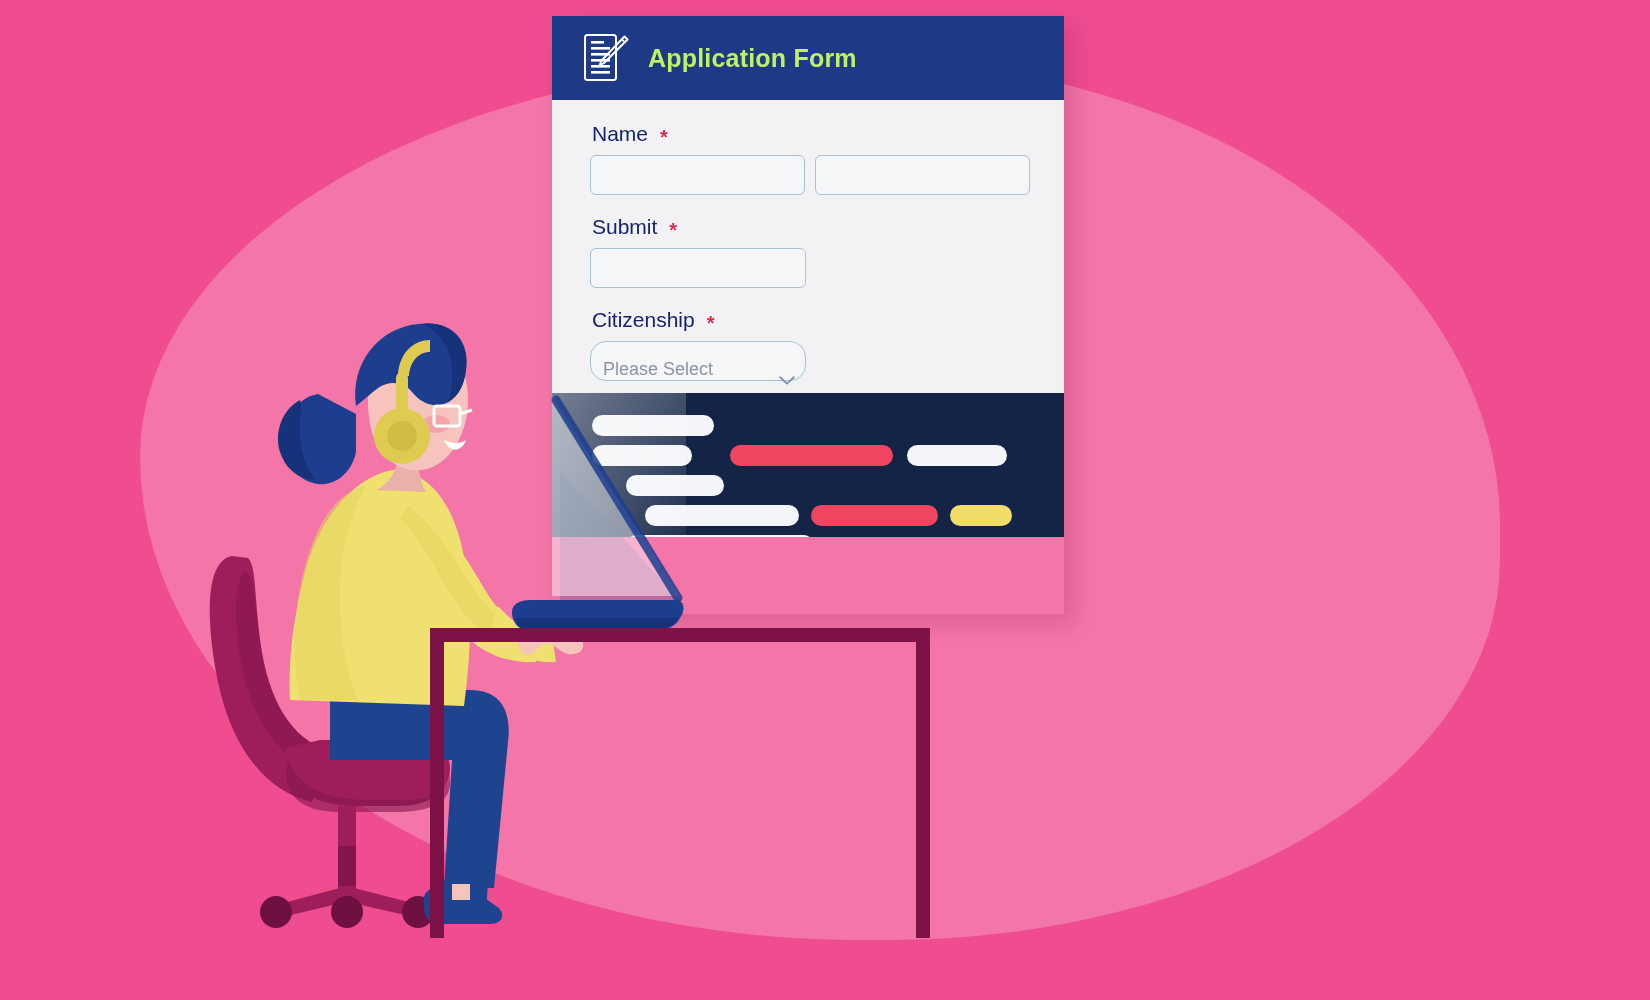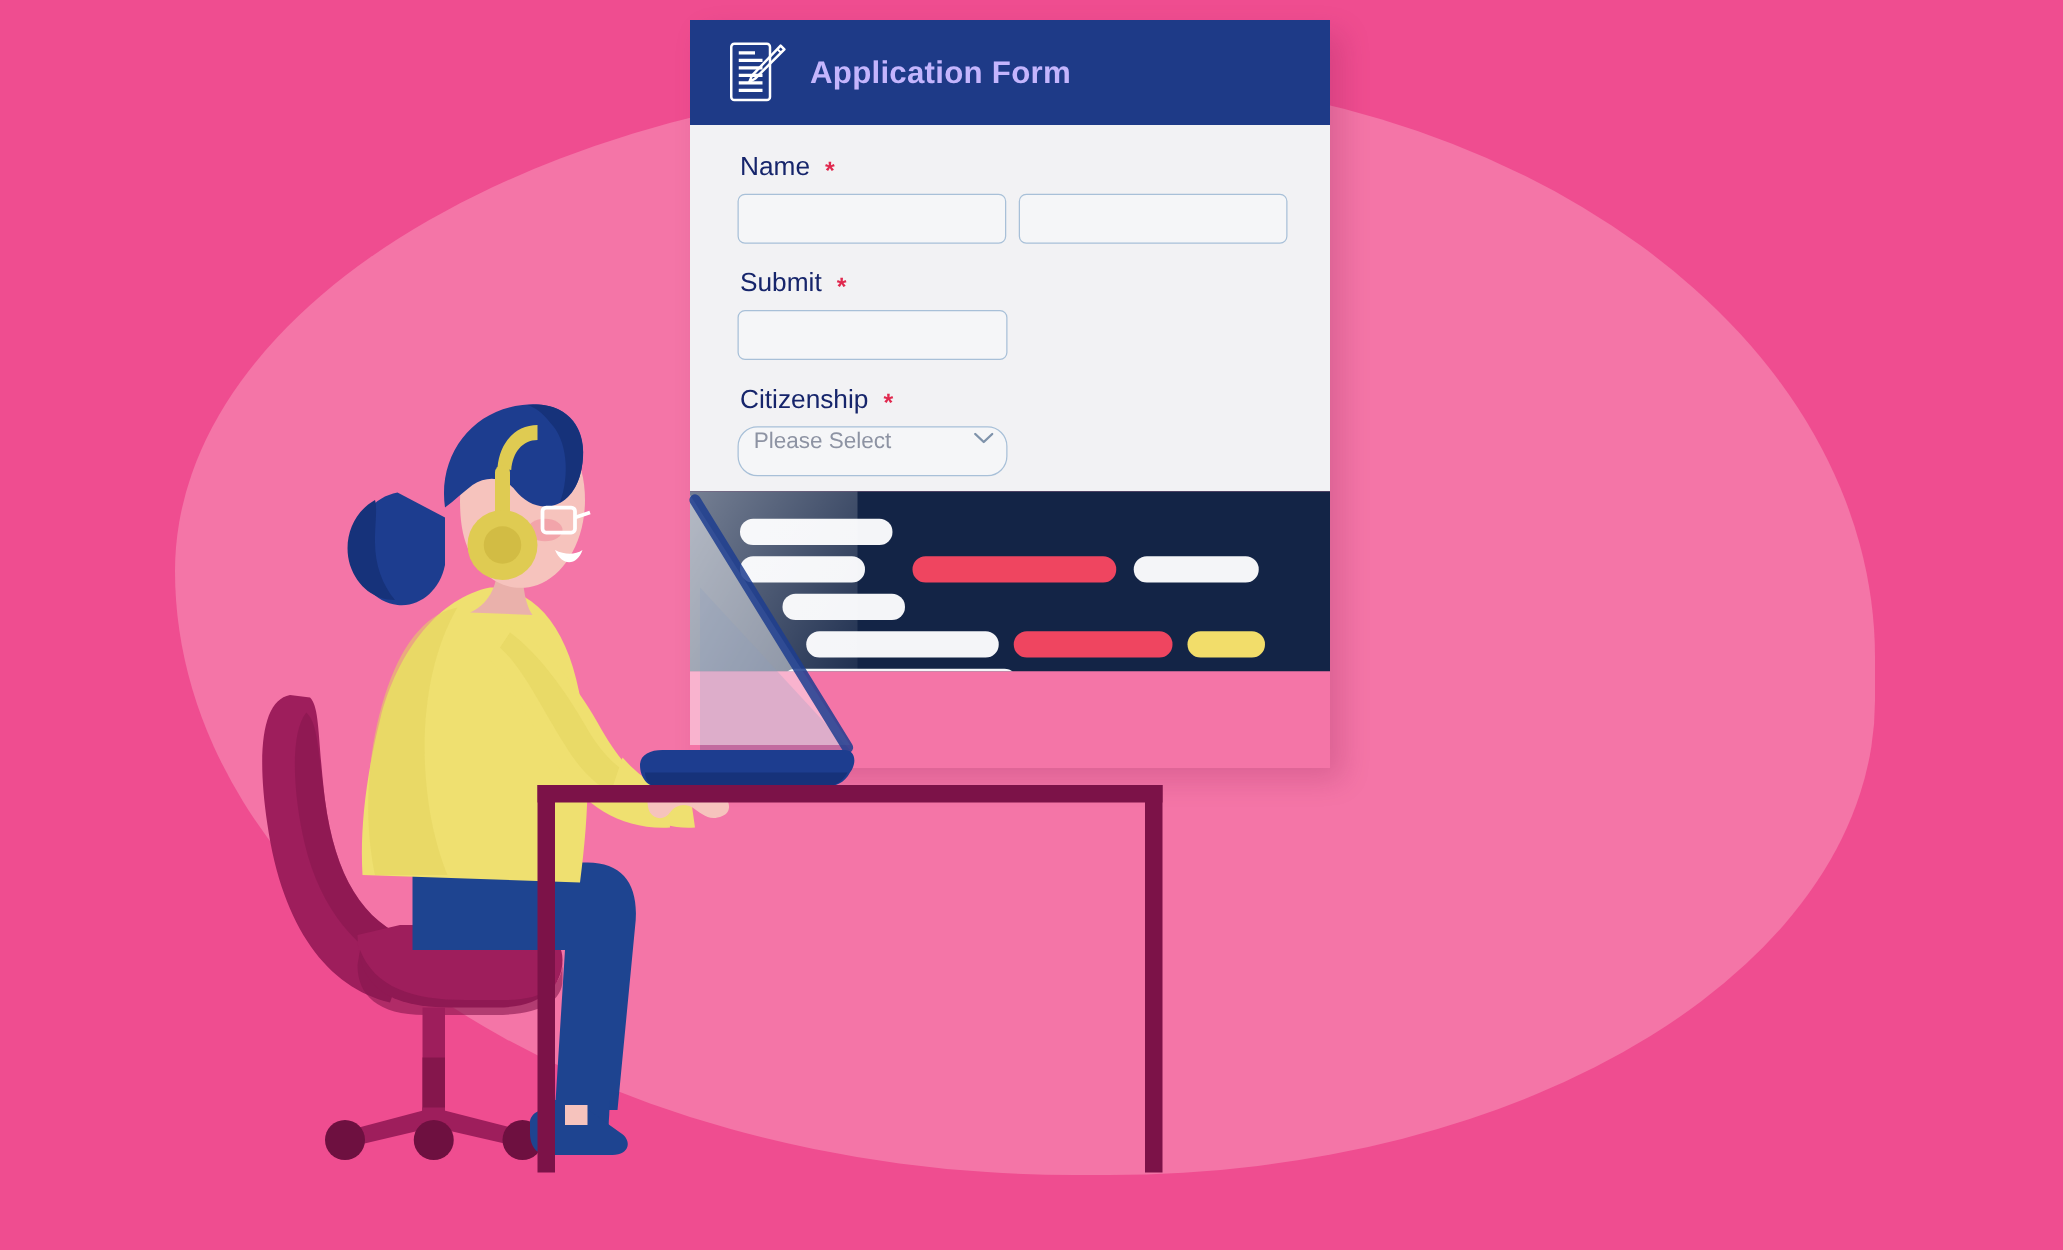--- a/index.html
+++ b/index.html
@@ -22,38 +22,38 @@
   
   .panel{
     position:absolute;left:552px;top:16px;width:512px;height:598px;
     box-shadow:10px 10px 22px rgba(120,20,70,.20);
   }
   .panel-header{
     height:84px;background:#1e3a87;display:flex;align-items:center;padding-left:30px;gap:18px;
   }
   .doc-icon{width:48px;height:52px;position:relative;flex:0 0 auto;}
   .panel-title{
-    color:#c4b5fd;font-size:25px;font-weight:bold;letter-spacing:.2px;
+    color:#bef264;font-size:25px;font-weight:bold;letter-spacing:.2px;
   }
   .panel-body{
     background:#f2f2f4;height:293px;padding:22px 34px 0 38px;box-sizing:border-box;position:relative;
   }
   .field-label{
     color:#16256b;font-size:21px;margin:0 0 9px 2px;display:flex;align-items:baseline;gap:12px;
   }
   .req{color:#e0294e;font-size:20px;font-weight:bold;line-height:1;position:relative;top:3px;}
   .row{display:flex;gap:10px;margin-bottom:20px;}
   .inp{
     height:40px;background:#f5f6f8;border:1.6px solid #a8c0d8;border-radius:6px;box-sizing:border-box;
   }
   .inp.half{width:216px;}
   .inp.half2{width:216px;}
   .sel{
     width:216px;height:40px;background:#f5f6f8;border:1.6px solid #a8c0d8;border-radius:16px;
-    box-sizing:border-box;display:flex;align-items:flex-start;padding:0 10px 0 12px;justify-content:space-between;
+    box-sizing:border-box;display:flex;align-items:flex-end;padding:0 10px 0 12px;justify-content:space-between;
   }
   .sel-text{color:#8d93a3;font-size:18px;}
   .chev{width:16px;height:9px;}
   .submit-wrap{display:flex;justify-content:center;margin-top:34px;}
   .submit-btn{
     background:#1e3a87;color:#fff;font-size:20px;border:none;border-radius:3px;
     padding:13px 42px;cursor:pointer;font-family:inherit;
   }
 
   

